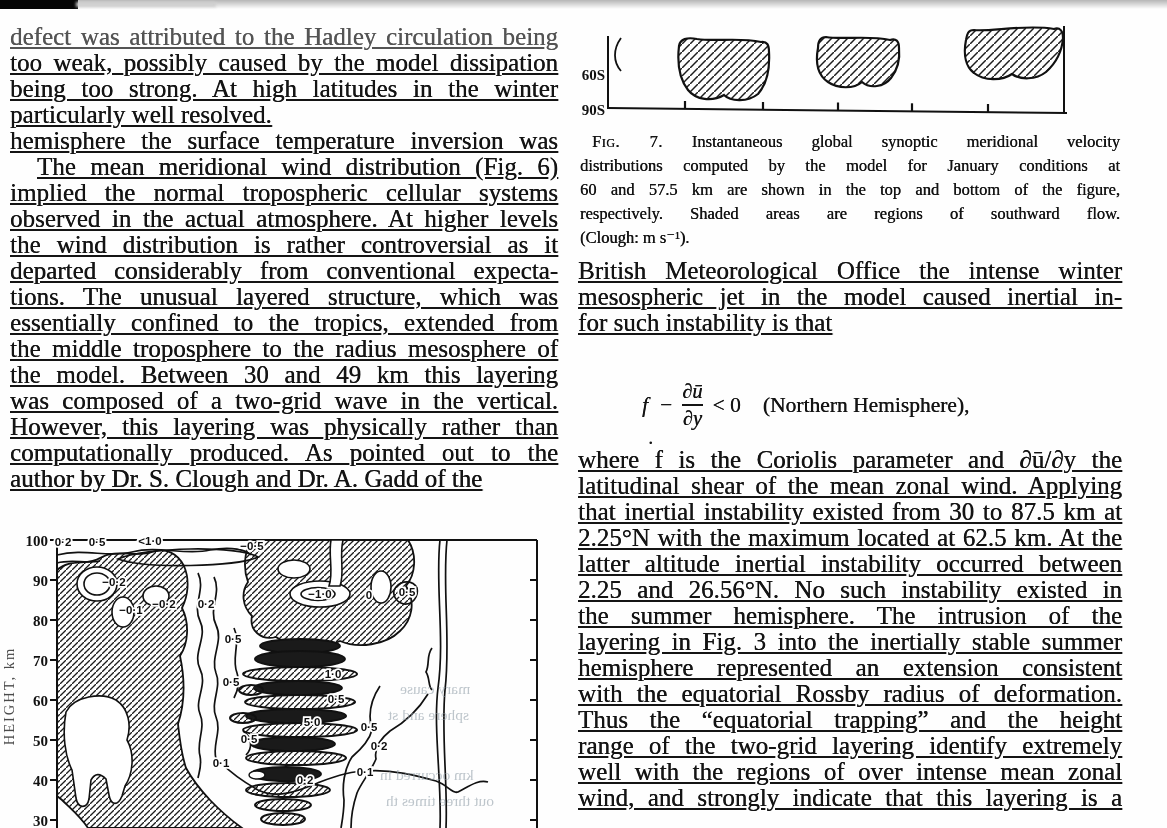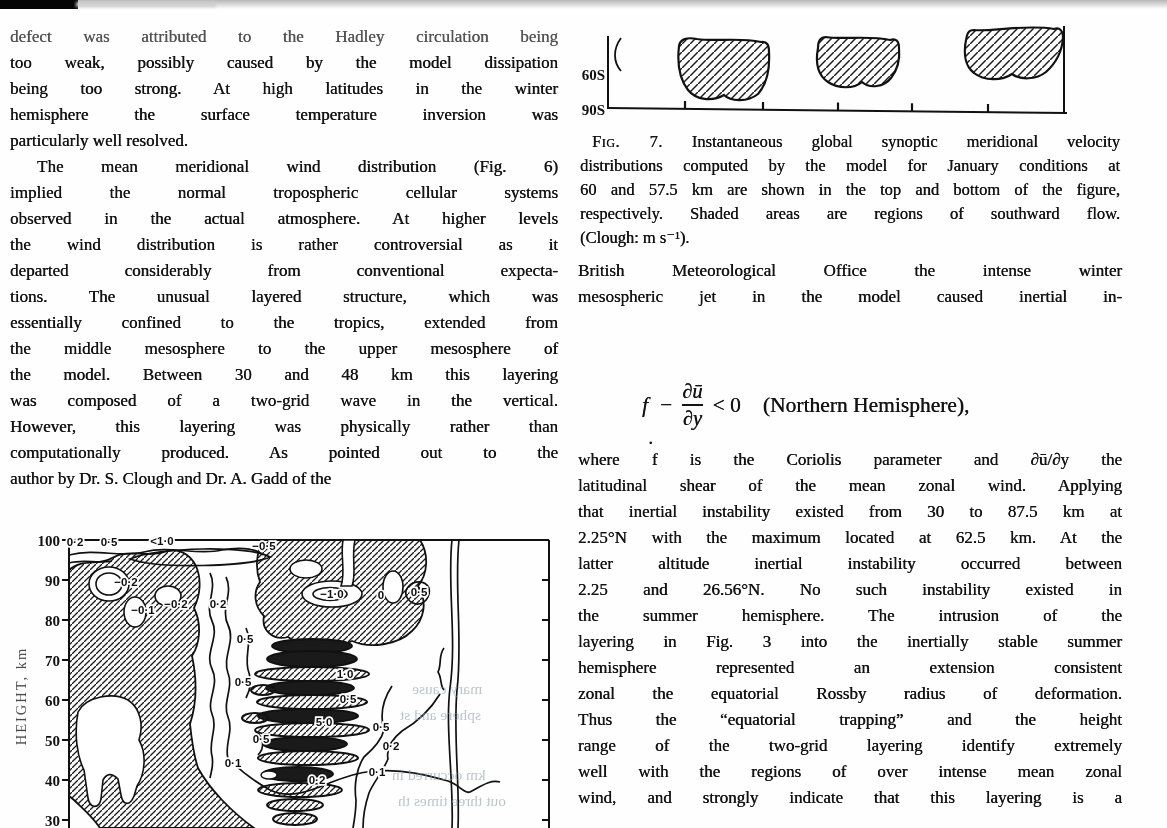--- a/index.html
+++ b/index.html
@@ -3,21 +3,21 @@
 <meta charset="utf-8">
 <style>
   html,body{margin:0;padding:0;width:1167px;height:828px;overflow:hidden;background:#fefefe;
     font-family:"Liberation Serif","DejaVu Serif",serif;color:#141414;}
   .abs{position:absolute;}
   
   #top-band{left:0;top:0;width:1167px;height:9px;background:linear-gradient(180deg,#b6b6b6,rgba(255,255,255,0));}
   #corner-bar{left:0;top:0;width:78px;height:9px;background:#050505;}
   #corner-smudge{left:76px;top:2px;width:140px;height:5px;background:#cfcfcf;filter:blur(1.5px);}
   
-  .textcol{position:absolute;font-size:17px;line-height:26px;text-shadow:0.35px 0 currentColor;}
+  .textcol{position:absolute;font-size:25px;line-height:26px;text-shadow:0.35px 0 currentColor;text-decoration:underline;}
   #left-col{left:10px;top:24px;width:548px;}
   #right-col-1{left:578px;top:258px;width:544px;}
   #right-col-2{left:578px;top:447px;width:544px;}
   .ln{text-align:justify;text-align-last:justify;height:26px;white-space:normal;}
   .ln.last{text-align-last:left;}
   .ln.ind{text-indent:27px;}
   .ln.degraded{filter:blur(0.7px);opacity:.72;}
   
   #caption{left:580px;top:130px;width:540px;font-size:16.5px;line-height:24px;text-shadow:0.3px 0 currentColor;}
   .cln{text-align:justify;text-align-last:justify;height:24px;}
@@ -27,53 +27,53 @@
   
   #equation{left:642px;top:374px;height:62px;display:flex;align-items:center;font-size:21.5px;
     text-shadow:0.35px 0 currentColor;}
   #equation .it{font-style:italic;}
   .frac{display:inline-flex;flex-direction:column;align-items:center;margin:0 10px;font-style:italic;font-size:20.5px;line-height:1.05;}
   .frac .bar{height:2px;background:#141414;width:100%;margin:1px 0 2px 0;}
   #eq-rel{margin-right:22px;}
   #eq-dot{left:648px;top:424px;font-size:22px;}
   
   #fig7-wrap{left:578px;top:0;width:545px;height:118px;margin-top:12px;}
-  #fig6-wrap{left:12px;top:528px;width:560px;height:300px;}
+  #fig6-wrap{left:0;top:528px;width:560px;height:300px;}
   svg{position:absolute;left:0;top:0;overflow:visible;}
   .tick{font:bold 15px "Liberation Serif",serif;fill:#111;}
   .lat{font:bold 15px "Liberation Serif",serif;fill:#111;}
   .clab{font:bold 11.5px "Liberation Sans",sans-serif;fill:#0d0d0d;stroke:#fff;stroke-width:3.5px;paint-order:stroke;text-anchor:middle;}
   .axlab{font:14.5px "Liberation Serif",serif;fill:#2b2b2b;letter-spacing:2px;filter:blur(0.45px);opacity:.85;}
   .bleed{position:absolute;transform:scaleX(-1);color:#93a0aa;opacity:.6;font-size:15.5px;filter:blur(0.5px);white-space:nowrap;}
 </style>
 </head>
 <body>
 
 <div class="abs" id="top-band"></div>
 <div class="abs" id="corner-bar"></div>
 <div class="abs" id="corner-smudge"></div>
 
 <div id="left-col" class="textcol">
   <div>
     <div class="ln degraded">defect was attributed to the Hadley circulation being</div>
     <div class="ln">too weak, possibly caused by the model dissipation</div>
     <div class="ln">being too strong. At high latitudes in the winter</div>
+    <div class="ln last">particularly well resolved.</div>
     <div class="ln">hemisphere the surface temperature inversion was</div>
-    <div class="ln last">particularly well resolved.</div>
   </div>
   <div>
     <div class="ln ind">The mean meridional wind distribution (Fig. 6)</div>
     <div class="ln">implied the normal tropospheric cellular systems</div>
     <div class="ln">observed in the actual atmosphere. At higher levels</div>
     <div class="ln">the wind distribution is rather controversial as it</div>
     <div class="ln">departed considerably from conventional expecta-</div>
     <div class="ln">tions. The unusual layered structure, which was</div>
     <div class="ln">essentially confined to the tropics, extended from</div>
-    <div class="ln">the middle mesosphere to the upper mesosphere of</div>
-    <div class="ln">the model. Between 30 and 48 km this layering</div>
+    <div class="ln">the middle troposphere to the radius mesosphere of</div>
+    <div class="ln">the model. Between 30 and 49 km this layering</div>
     <div class="ln">was composed of a two-grid wave in the vertical.</div>
     <div class="ln">However, this layering was physically rather than</div>
     <div class="ln">computationally produced. As pointed out to the</div>
     <div class="ln last">author by Dr. S. Clough and Dr. A. Gadd of the</div>
   </div>
 </div>
 
 <div class="abs" id="fig7-wrap">
   <svg width="545" height="118" viewBox="0 0 545 118">
     <defs>
@@ -106,20 +106,21 @@
   <div class="cln ind"><span class="figlab">Fig. 7.</span> <span>Instantaneous global synoptic meridional velocity</span></div>
   <div class="cln">distributions computed by the model for January conditions at</div>
   <div class="cln">60 and 57.5 km are shown in the top and bottom of the figure,</div>
   <div class="cln">respectively. Shaded areas are regions of southward flow.</div>
   <div class="cln last">(Clough: m s⁻¹).</div>
 </div>
 
 <div id="right-col-1" class="textcol">
   <div class="ln">British Meteorological Office the intense winter</div>
   <div class="ln">mesospheric jet in the model caused inertial in-</div>
+  <div class="ln last">for such instability is that</div>
 </div>
 
 <div class="abs" id="equation">
   <span class="it">f</span>
   <span style="margin-left:12px">−</span>
   <span class="frac">
     <span>∂ū</span>
     <span class="bar"></span>
     <span>∂y</span>
   </span>
@@ -131,21 +132,21 @@
 <div id="right-col-2" class="textcol">
   <div class="ln">where f is the Coriolis parameter and ∂ū/∂y the</div>
   <div class="ln">latitudinal shear of the mean zonal wind. Applying</div>
   <div class="ln">that inertial instability existed from 30 to 87.5 km at</div>
   <div class="ln">2.25°N with the maximum located at 62.5 km. At the</div>
   <div class="ln">latter altitude inertial instability occurred between</div>
   <div class="ln">2.25 and 26.56°N. No such instability existed in</div>
   <div class="ln">the summer hemisphere. The intrusion of the</div>
   <div class="ln">layering in Fig. 3 into the inertially stable summer</div>
   <div class="ln">hemisphere represented an extension consistent</div>
-  <div class="ln">zonal the equatorial Rossby radius of deformation.</div>
+  <div class="ln">with the equatorial Rossby radius of deformation.</div>
   <div class="ln">Thus the “equatorial trapping” and the height</div>
   <div class="ln">range of the two-grid layering identify extremely</div>
   <div class="ln">well with the regions of over intense mean zonal</div>
   <div class="ln">wind, and strongly indicate that this layering is a</div>
 </div>
 
 <div class="abs" id="fig6-wrap">
   <svg width="560" height="300" viewBox="0 0 560 300">
     <defs>
       <pattern id="h6" width="6" height="6" patternUnits="userSpaceOnUse">

